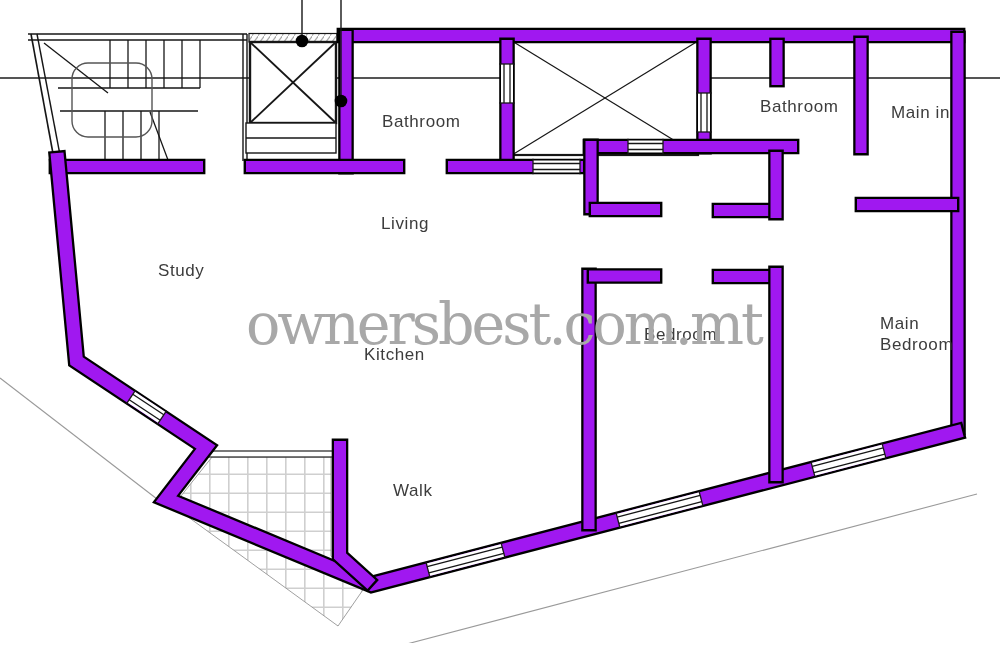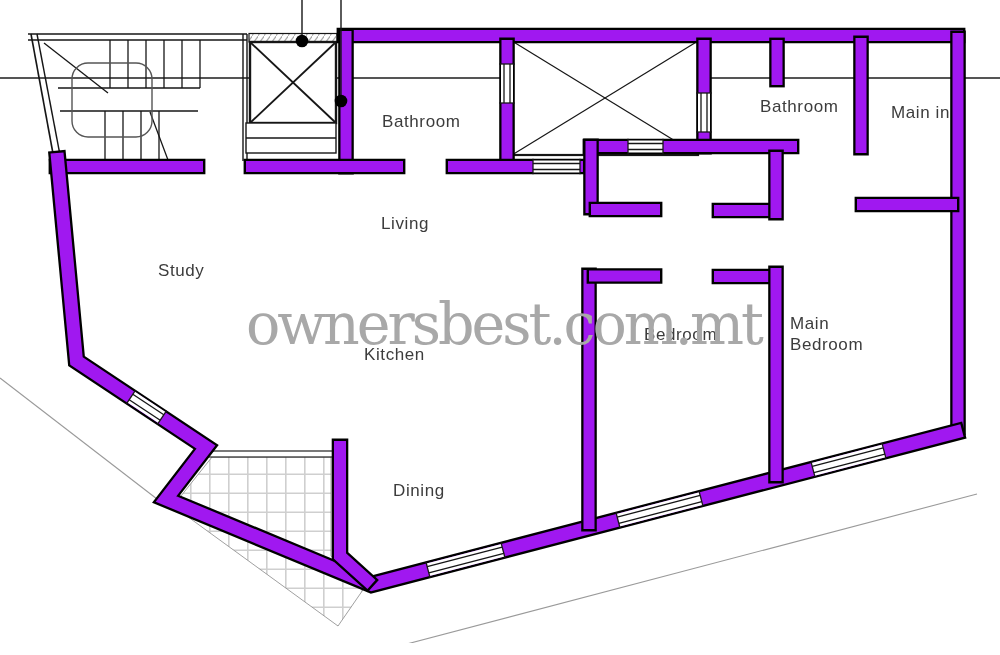--- a/index.html
+++ b/index.html
@@ -186,23 +186,23 @@
         <circle cx="302" cy="41" r="6.3" fill="#000"></circle>
         <line x1="341" y1="0" x2="341" y2="101" stroke="#161616" stroke-width="1.4" stroke-linecap="butt"></line>
         <circle cx="341" cy="101" r="6.3" fill="#000"></circle>
       </g>
   </svg>
 
   <div class="room-label" style="left:382px;top:112px">Bathroom</div>
   <div class="room-label" style="left:381px;top:214px">Living</div>
   <div class="room-label" style="left:158px;top:261px">Study</div>
   <div class="room-label" style="left:364px;top:345px">Kitchen</div>
-  <div class="room-label" style="left:393px;top:481px">Dining</div>
+  <div class="room-label" style="left:393px;top:481px">Walk</div>
   <div class="room-label" style="left:644px;top:325px">Bedroom</div>
   <div class="room-label" style="left:760px;top:97px">Bathroom</div>
   <div class="room-label" style="left:891px;top:103px">Main in</div>
-  <div class="room-label" style="left:790px;top:313px">
+  <div class="room-label" style="left:880px;top:313px">
     <span class="ln">Main</span>
     <span class="ln">Bedroom</span>
   </div>
 
   <div class="watermark">ownersbest.com.mt</div>
 </div>
 
 </body></html>

